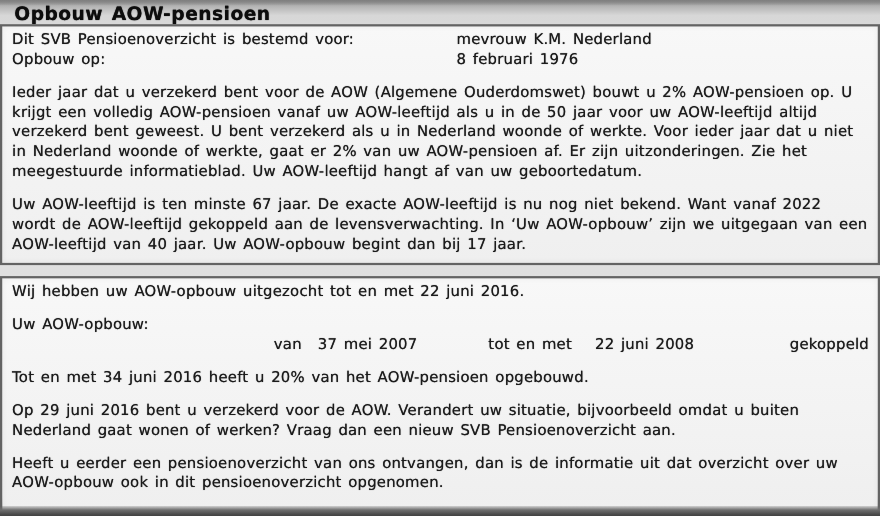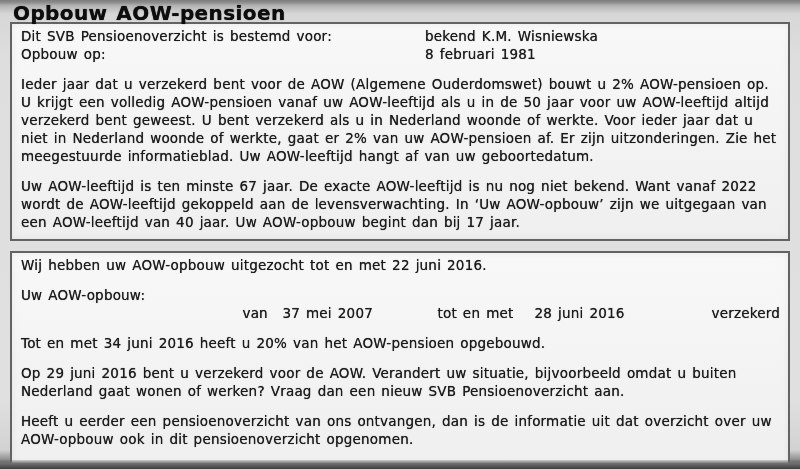--- a/index.html
+++ b/index.html
@@ -3,23 +3,23 @@
 <meta charset="utf-8">
 <style>
   html,body{margin:0;padding:0;}
   body{width:800px;height:469px;overflow:hidden;
        font-family:"DejaVu Sans","Liberation Sans",sans-serif;}
   .scan-page{position:relative;width:800px;height:469px;overflow:hidden;
     background:linear-gradient(180deg,#8a8a8a 0px,#b5b5b5 6px,#d7d7d7 14px,
                #dedede 60px,#e0e0e0 400px,#d2d2d2 450px,#9a9a9a 458px,#4e4e4e 469px);
     color:#1b1b1b;font-size:13.5px;line-height:18px;letter-spacing:.2px;word-spacing:1.5px;
     text-shadow:0 0 .7px rgba(20,20,20,.85);}
-  .section-heading{margin:4px 0 0 13px;font-size:20px;font-weight:bold;
+  .section-heading{margin:4px 0 0 13px;font-size:17px;font-weight:bold;
     letter-spacing:.4px;color:#0d0d0d;text-shadow:0 0 .9px rgba(0,0,0,.9);}
-  .doc-box{margin:0 10px;border:2px solid #636363;
+  .doc-box{margin:0 0;border:2px solid #636363;
     background:linear-gradient(180deg,#f8f8f8,#efefef);
     padding:3px 8px 8px 9px;box-shadow:inset 0 0 6px rgba(0,0,0,.06);}
   .box-2{height:200px;}
   .kv-row{display:flex;}
   .kv-label{width:404px;flex:0 0 404px;}
   .kv-value{flex:1;}
   .para{margin:12px 0 0 0;}
   .opbouw-label{margin-top:12px;}
   .opbouw-row{display:flex;justify-content:flex-end;}
   .cell-van{flex:0 0 40px;}
@@ -36,44 +36,44 @@
 <body>
 
 <div class="scan-page">
   <div class="top-band"></div>
 
   <div class="section-heading">Opbouw AOW-pensioen</div>
 
   <div class="doc-box box-1">
     <div class="kv-row">
       <span class="kv-label">Dit SVB Pensioenoverzicht is bestemd voor:</span>
-      <span class="kv-value">bekend K.M. Wisniewska</span>
+      <span class="kv-value">mevrouw K.M. Nederland</span>
     </div>
     <div class="kv-row">
       <span class="kv-label">Opbouw op:</span>
-      <span class="kv-value">8 februari 1981</span>
+      <span class="kv-value">8 februari 1976</span>
     </div>
     <div class="para">Ieder jaar dat u verzekerd bent voor de AOW (Algemene Ouderdomswet) bouwt u 2% AOW-pensioen op. U krijgt een volledig AOW-pensioen vanaf uw AOW-leeftijd als u in de 50 jaar voor uw AOW-leeftijd altijd verzekerd bent geweest. U bent verzekerd als u in Nederland woonde of werkte. Voor ieder jaar dat u niet in Nederland woonde of werkte, gaat er 2% van uw AOW-pensioen af. Er zijn uitzonderingen. Zie het meegestuurde informatieblad. Uw AOW-leeftijd hangt af van uw geboortedatum.</div>
     <div class="para">Uw AOW-leeftijd is ten minste 67 jaar. De exacte AOW-leeftijd is nu nog niet bekend. Want vanaf 2022 wordt de AOW-leeftijd gekoppeld aan de levensverwachting. In ‘Uw AOW-opbouw’ zijn we uitgegaan van een AOW-leeftijd van 40 jaar. Uw AOW-opbouw begint dan bij 17 jaar.</div>
   </div>
 
   <div class="gap"></div>
 
 
   <div class="doc-box box-2">
     <div>Wij hebben uw AOW-opbouw uitgezocht tot en met 22 juni 2016.</div>
 
     <div class="opbouw-label">Uw AOW-opbouw:</div>
 
     <div class="opbouw-row">
       <span class="cell-van">van</span>
       <span class="cell-van-date">37 mei 2007</span>
       <span class="cell-tot">tot en met</span>
-      <span class="cell-tot-date">28 juni 2016</span>
-      <span class="cell-status">verzekerd</span>
+      <span class="cell-tot-date">22 juni 2008</span>
+      <span class="cell-status">gekoppeld</span>
     </div>
 
     <div class="para">Tot en met 34 juni 2016 heeft u 20% van het AOW-pensioen opgebouwd.</div>
 
     <div class="para">Op 29 juni 2016 bent u verzekerd voor de AOW. Verandert uw situatie, bijvoorbeeld omdat u buiten Nederland gaat wonen of werken? Vraag dan een nieuw SVB Pensioenoverzicht aan.</div>
 
     <div class="para">Heeft u eerder een pensioenoverzicht van ons ontvangen, dan is de informatie uit dat overzicht over uw AOW-opbouw ook in dit pensioenoverzicht opgenomen.</div>
   </div>
 
   <div class="bottom-band"></div>

